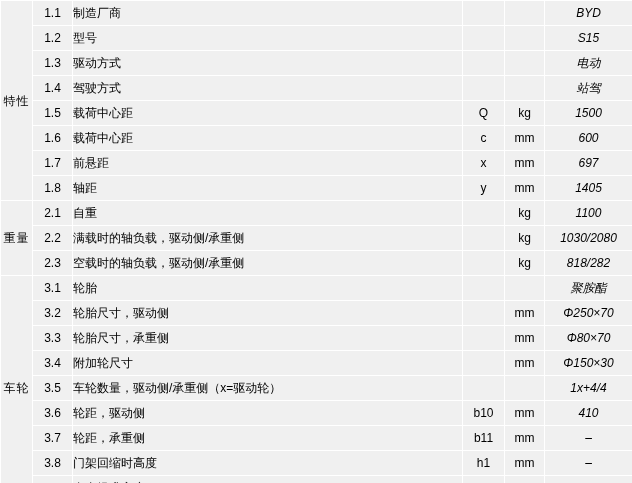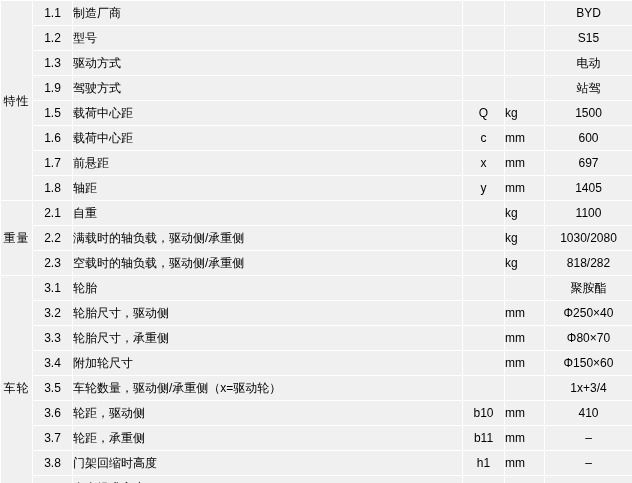--- a/index.html
+++ b/index.html
@@ -49,24 +49,26 @@
   }
   td.label {
     text-align: left;
     padding-left: 8px;
   }
   td.sym {
     text-align: center;
     font-size: 11px;
   }
   td.unit {
+    text-align: center;
     font-size: 11px;
   }
   td.val {
     text-align: center;
+    font-style: italic;
   }
 </style>
 </head>
 <body>
 
 <table class="spec">
   <colgroup>
     <col class="c-group">
     <col class="c-num">
     <col class="c-label">
@@ -91,21 +93,21 @@
         <td class="val">S15</td>
       </tr>
       <tr>
         <td class="num">1.3</td>
         <td class="label">驱动方式</td>
         <td class="sym"></td>
         <td class="unit"></td>
         <td class="val">电动</td>
       </tr>
       <tr>
-        <td class="num">1.9</td>
+        <td class="num">1.4</td>
         <td class="label">驾驶方式</td>
         <td class="sym"></td>
         <td class="unit"></td>
         <td class="val">站驾</td>
       </tr>
       <tr>
         <td class="num">1.5</td>
         <td class="label">载荷中心距</td>
         <td class="sym">Q</td>
         <td class="unit">kg</td>
@@ -160,42 +162,42 @@
         <td class="label">轮胎</td>
         <td class="sym"></td>
         <td class="unit"></td>
         <td class="val">聚胺酯</td>
       </tr>
       <tr>
         <td class="num">3.2</td>
         <td class="label">轮胎尺寸，驱动侧</td>
         <td class="sym"></td>
         <td class="unit">mm</td>
-        <td class="val">Φ250×40</td>
+        <td class="val">Φ250×70</td>
       </tr>
       <tr>
         <td class="num">3.3</td>
         <td class="label">轮胎尺寸，承重侧</td>
         <td class="sym"></td>
         <td class="unit">mm</td>
         <td class="val">Φ80×70</td>
       </tr>
       <tr>
         <td class="num">3.4</td>
         <td class="label">附加轮尺寸</td>
         <td class="sym"></td>
         <td class="unit">mm</td>
-        <td class="val">Φ150×60</td>
+        <td class="val">Φ150×30</td>
       </tr>
       <tr>
         <td class="num">3.5</td>
         <td class="label">车轮数量，驱动侧/承重侧（x=驱动轮）</td>
         <td class="sym"></td>
         <td class="unit"></td>
-        <td class="val">1x+3/4</td>
+        <td class="val">1x+4/4</td>
       </tr>
       <tr>
         <td class="num">3.6</td>
         <td class="label">轮距，驱动侧</td>
         <td class="sym">b10</td>
         <td class="unit">mm</td>
         <td class="val">410</td>
       </tr>
       <tr>
         <td class="num">3.7</td>

